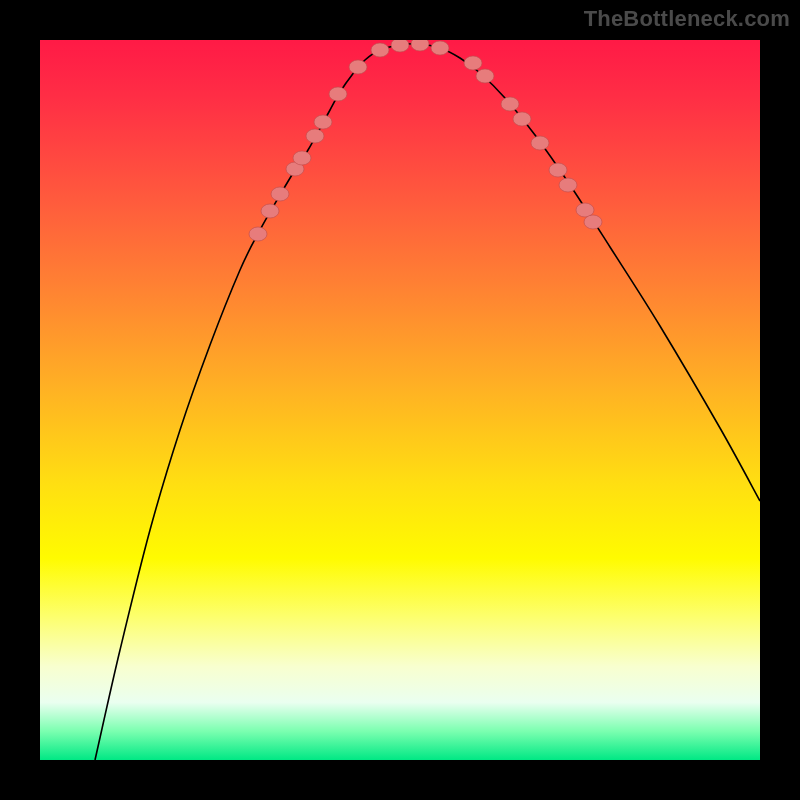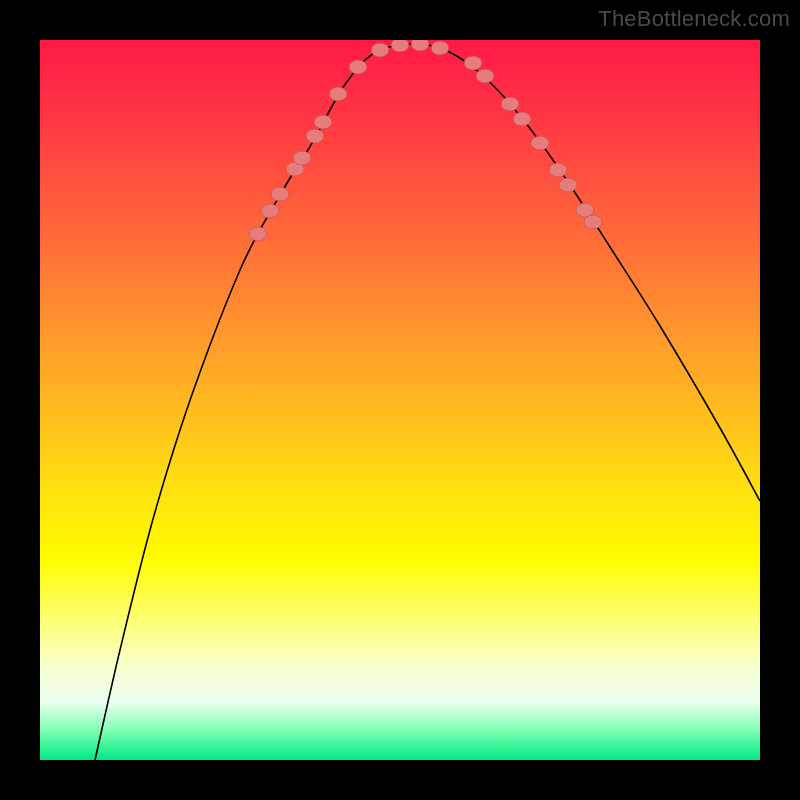--- a/index.html
+++ b/index.html
@@ -9,21 +9,21 @@
     width: 800px;
     height: 800px;
     background: #000;
   }
   .watermark {
     position: absolute;
     top: 6px;
     right: 10px;
     font-family: Arial, Helvetica, sans-serif;
     font-size: 22px;
-    font-weight: 400;
+    font-weight: 700;
     color: #4a4a4a;
     letter-spacing: 0.2px;
     z-index: 10;
   }
   .plot-area {
     position: absolute;
     left: 40px;
     top: 40px;
     width: 720px;
     height: 720px;

